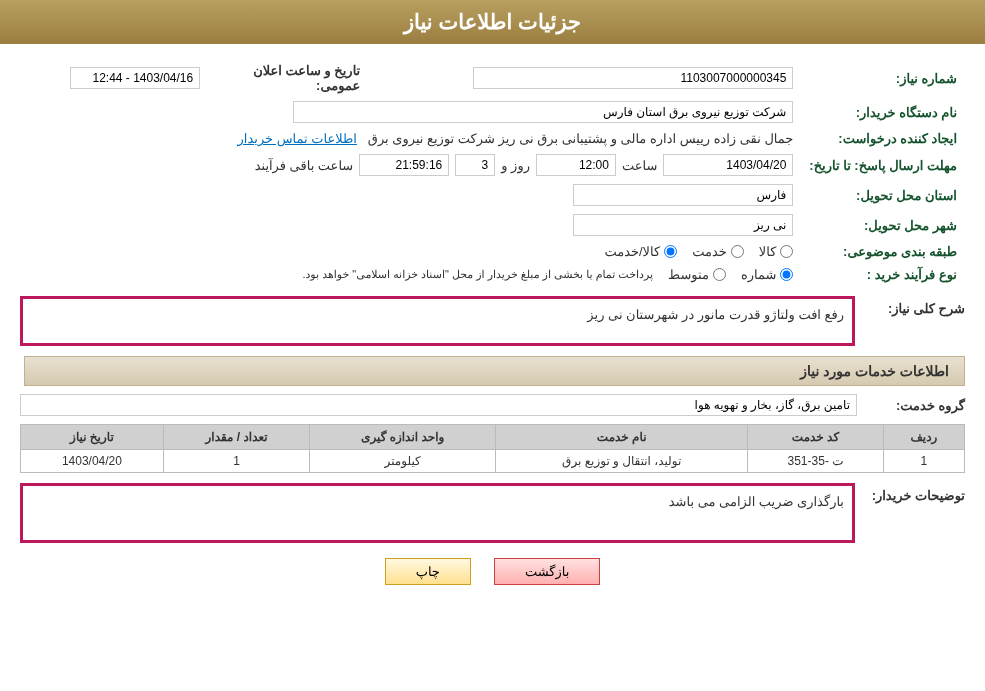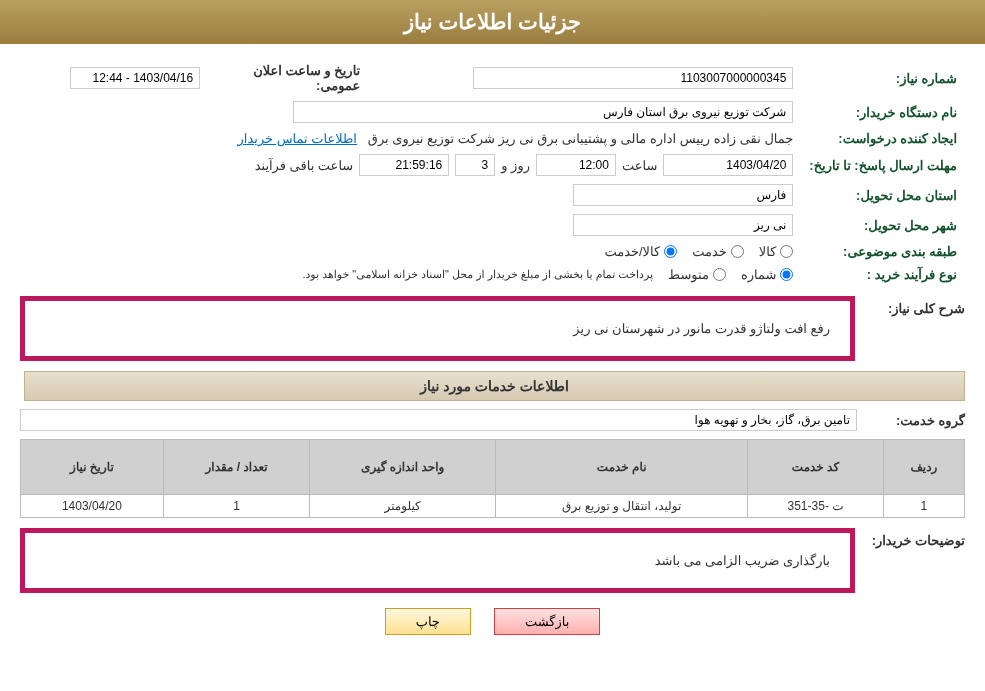--- a/index.html
+++ b/index.html
@@ -84,27 +84,27 @@
       display: flex;
       align-items: center;
       gap: 4px;
     }
     .section-header {
       background: linear-gradient(to bottom, #e8e0d0, #d5c9b0);
       border: 1px solid #c0b090;
       padding: 6px 15px;
       font-size: 14px;
       font-weight: bold;
-      text-align: center;
+      text-align: right;
       margin: 10px 0 8px 4px;
       color: #333;
     }
     .description-box {
-      border: 5px solid #be185d;
-      padding: 20px;
+      border: 3px solid #be185d;
+      padding: 8px;
       min-height: 50px;
       text-align: right;
       background: #fff;
       width: 100%;
     }
     .service-label {
       font-weight: bold;
       text-align: right;
     }
     .service-row {
@@ -115,21 +115,21 @@
     }
     .data-table {
       width: 100%;
       border-collapse: collapse;
       margin-bottom: 10px;
       font-size: 12px;
     }
     .data-table th {
       background: #d0d0d0;
       border: 1px solid #bbb;
-      padding: 20px 8px;
+      padding: 5px 8px;
       text-align: center;
       font-weight: bold;
     }
     .data-table td {
       border: 1px solid #bbb;
       padding: 4px 8px;
       text-align: center;
     }
     .data-table tr:nth-child(even) {
       background: #f7f7f7;

